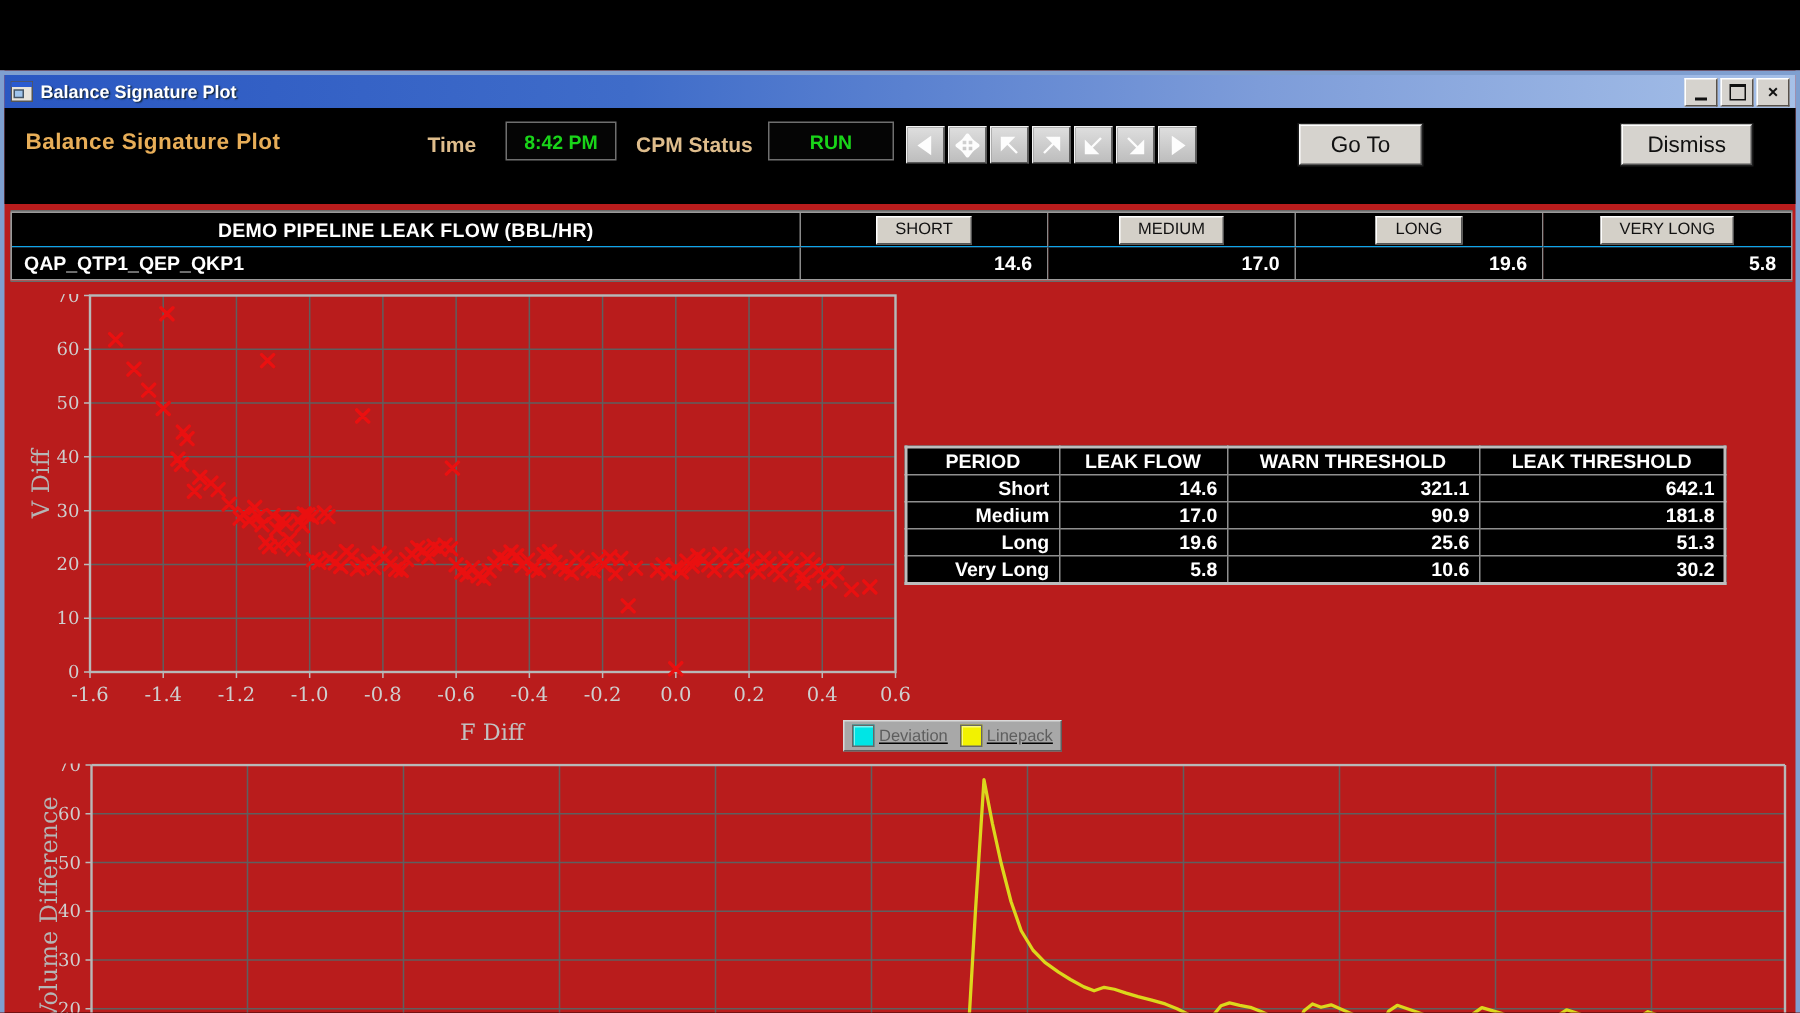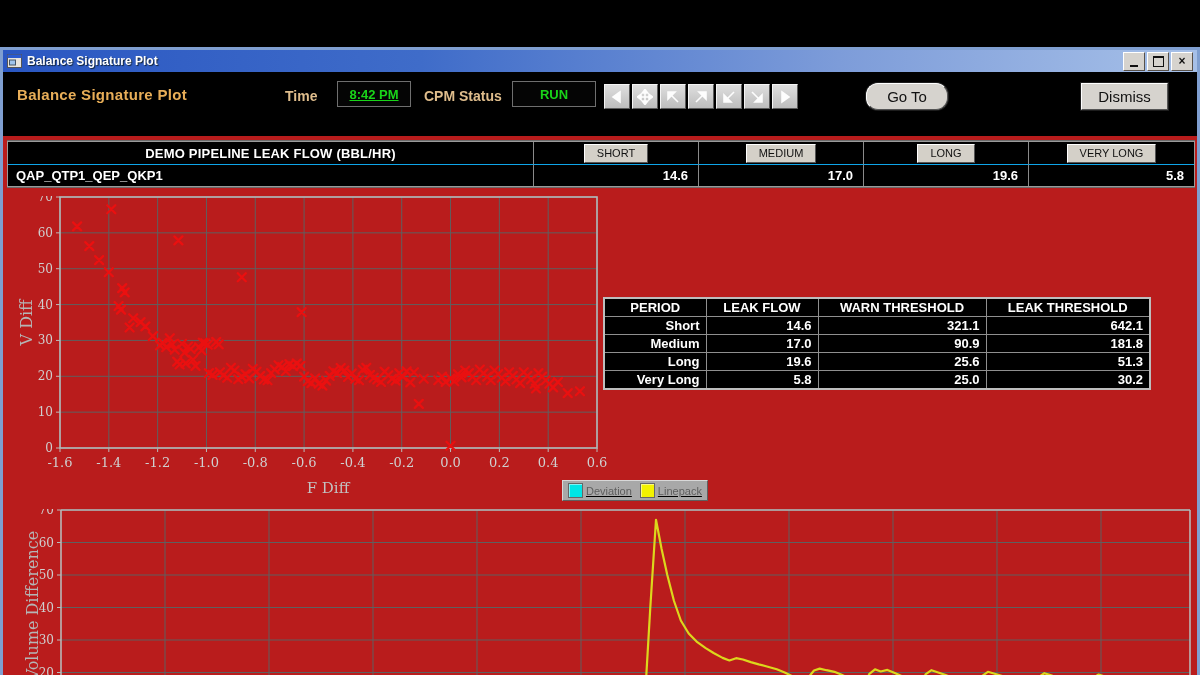--- a/index.html
+++ b/index.html
@@ -88,21 +88,21 @@
         </div>
       <div class="winbtn">
           <span>×</span>
         </div>
     </div>
   </div>
 
   <div class="header">
     <span class="app-title">Balance Signature Plot</span>
     <span class="lbl" style="left:282px;">Time</span>
-    <span class="valbox" style="left:334px;width:72px;text-decoration:underline;">8:42 PM</span>
+    <span class="valbox" style="left:334px;width:72px;">8:42 PM</span>
     <span class="lbl" style="left:421px;">CPM Status</span>
     <span class="valbox" style="left:509px;width:82px;">RUN</span>
     <div class="navrow">
         <div class="navbtn">
           <svg width="16" height="16" viewBox="0 0 16 16" style="fill:#fdfdfd;stroke:#fdfdfd;stroke-width:1.6">
             <polygon points="11,3 4,8 11,13"></polygon>
           </svg>
         </div>
         <div class="navbtn">
           <svg width="16" height="16" viewBox="0 0 16 16" style="fill:#fdfdfd;stroke:#fdfdfd;stroke-width:1.6">
@@ -137,21 +137,21 @@
             <polygon points="13,13 6,13 13,6"></polygon>
             <line x1="10" y1="10" x2="3" y2="3"></line>
           </svg>
         </div>
         <div class="navbtn">
           <svg width="16" height="16" viewBox="0 0 16 16" style="fill:#fdfdfd;stroke:#fdfdfd;stroke-width:1.6">
             <polygon points="5,3 12,8 5,13"></polygon>
           </svg>
         </div>
       </div>
-    <div class="pushbtn" style="left:863px;width:80px;border-radius:12px;">Go To</div>
+    <div class="pushbtn" style="left:863px;width:80px;">Go To</div>
     <div class="pushbtn" style="left:1078px;width:85px;">Dismiss</div>
   </div>
 
   <div class="leak-table">
     <div class="lt-row">
       <div class="lt-cell lt-head lt-title">DEMO PIPELINE LEAK FLOW (BBL/HR)</div>
       <div class="lt-cell lt-head">
           <span class="perbtn">SHORT</span>
         </div>
       <div class="lt-cell lt-head">
@@ -283,21 +283,21 @@
         </tr>
         <tr>
           <td>Long</td>
           <td>19.6</td>
           <td>25.6</td>
           <td>51.3</td>
         </tr>
         <tr>
           <td>Very Long</td>
           <td>5.8</td>
-          <td>25.0</td>
+          <td>10.6</td>
           <td>30.2</td>
         </tr>
       </tbody>
   </table>
 
   <div class="axis-label-y" style="left:20px;top:460px;height:235px;">
     <span style="font-size:16px;">Flow-Volume Difference</span>
   </div>
   <svg id="trend" width="1200" height="216" style="position:absolute;left:0;top:459px;">
       <line x1="162" y1="1" x2="162" y2="216" stroke="#5f5f5f" stroke-width="1"></line>

